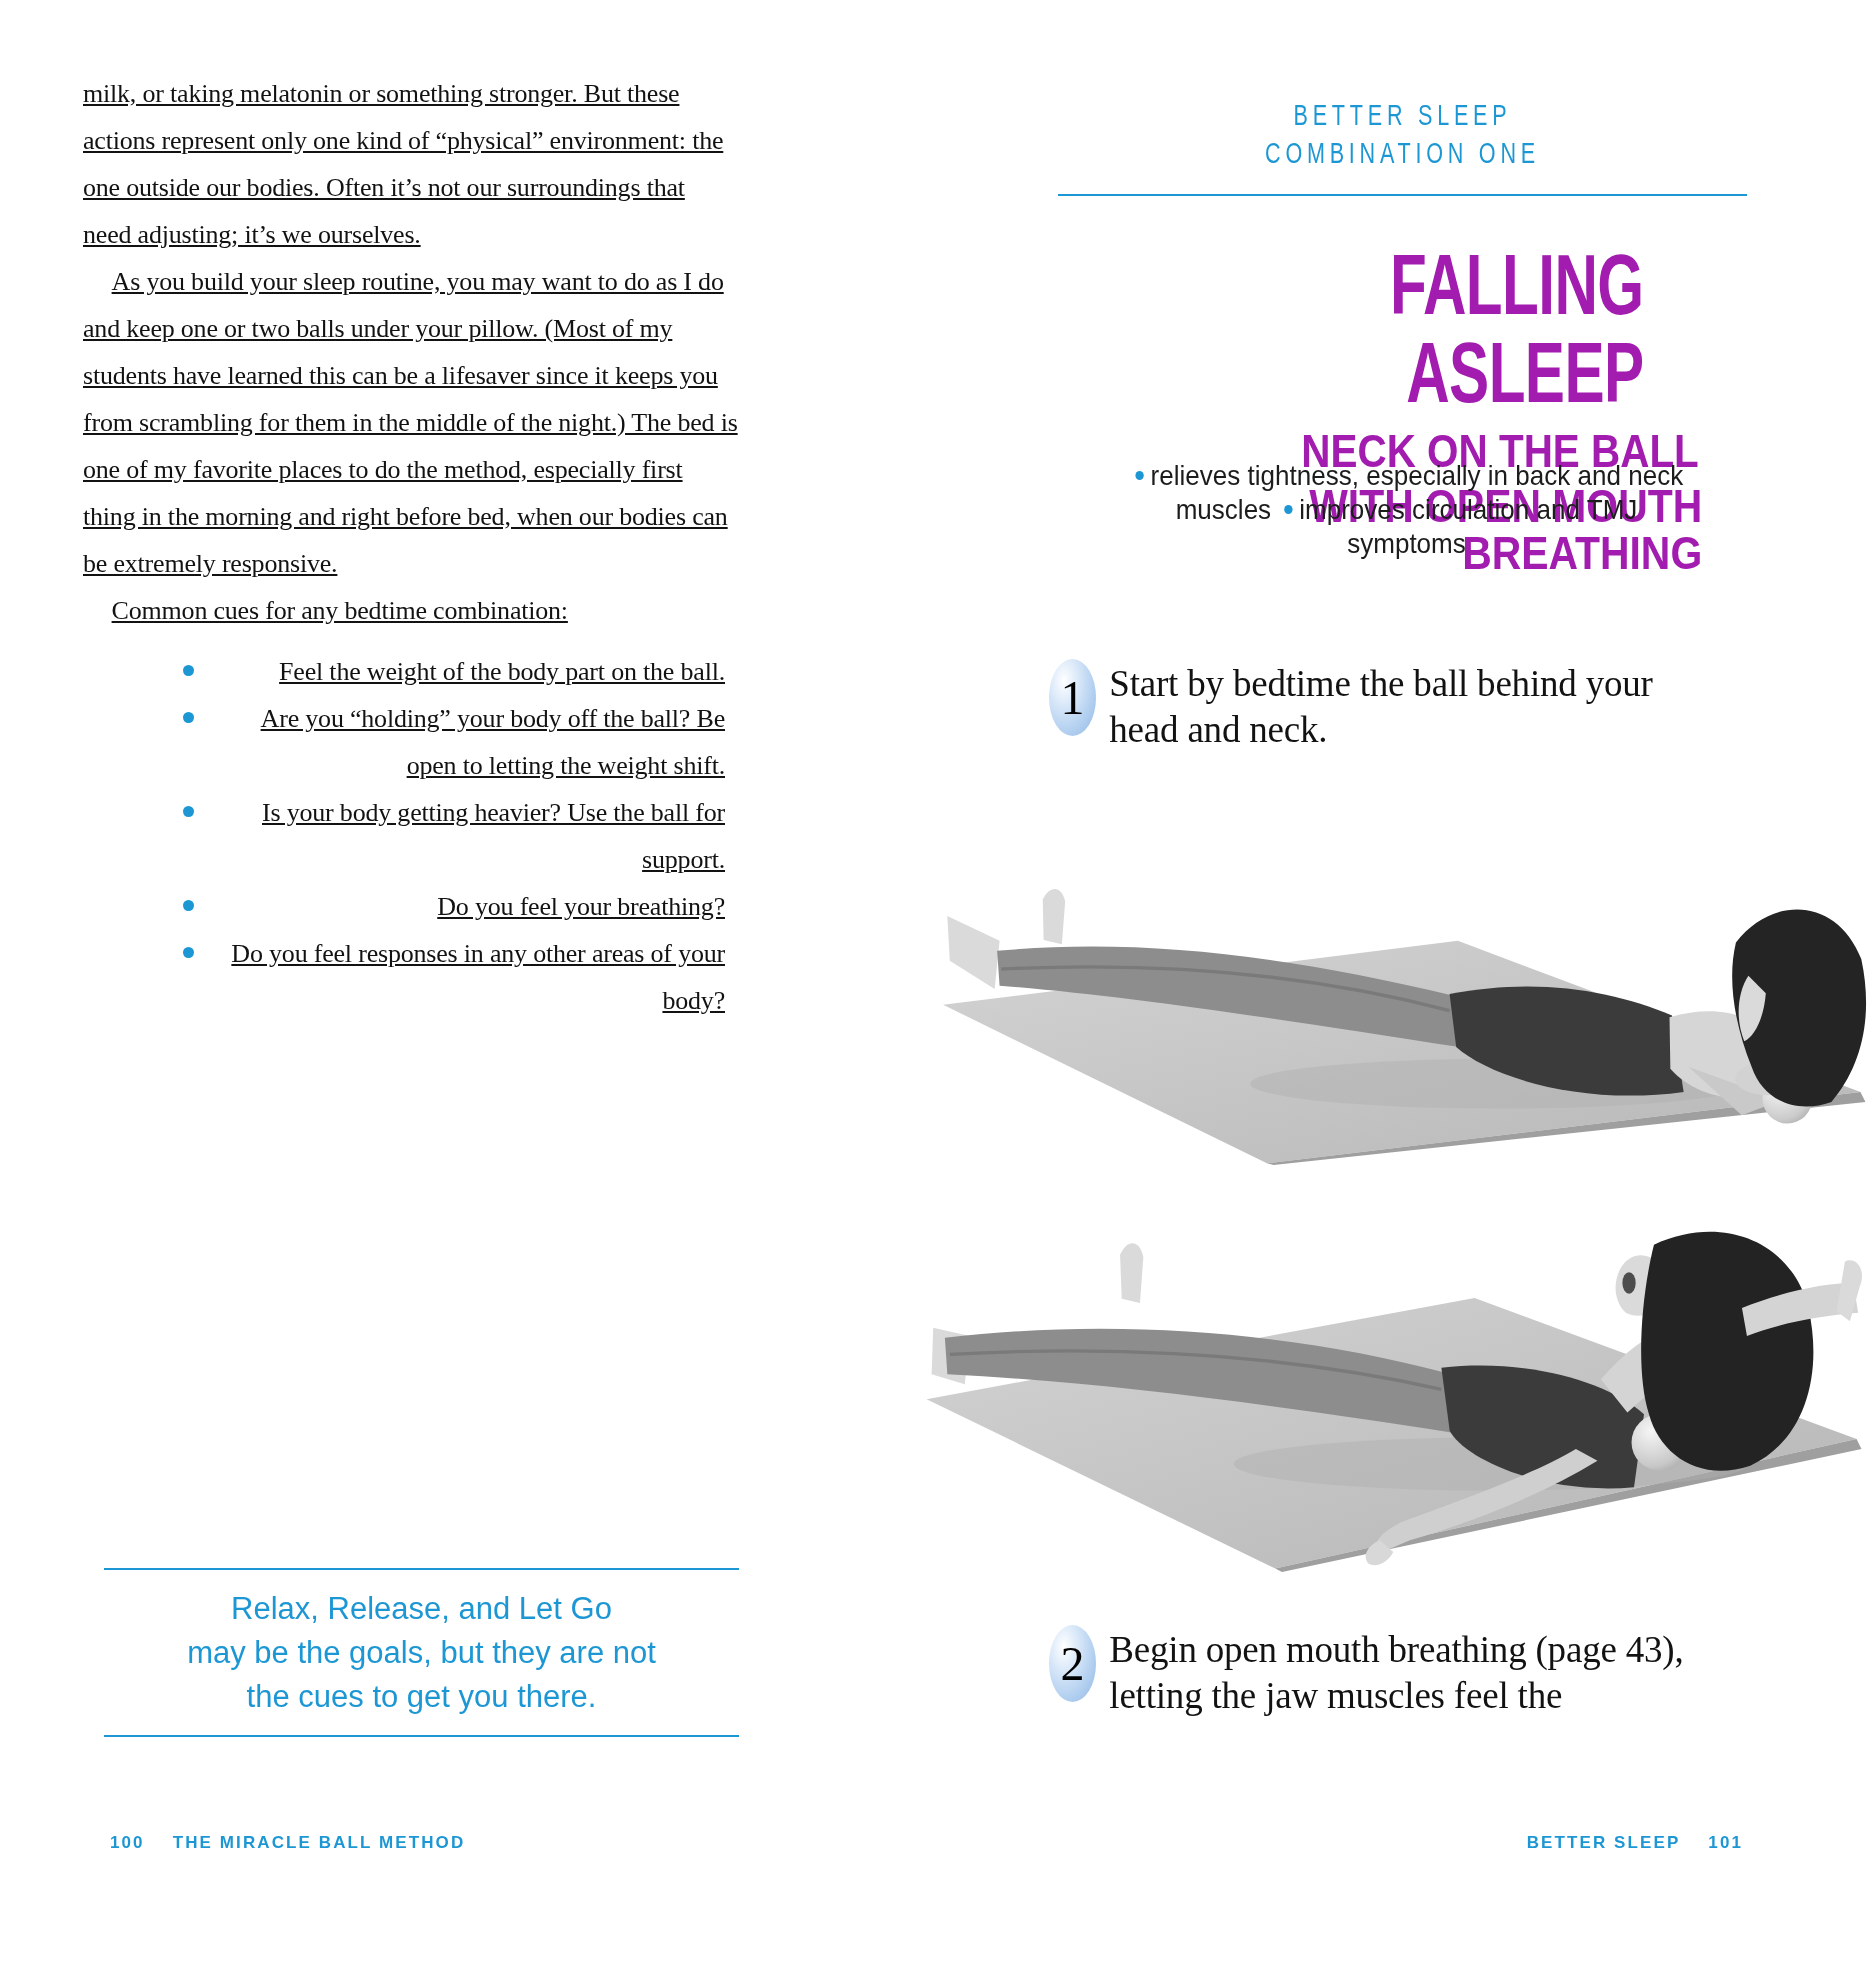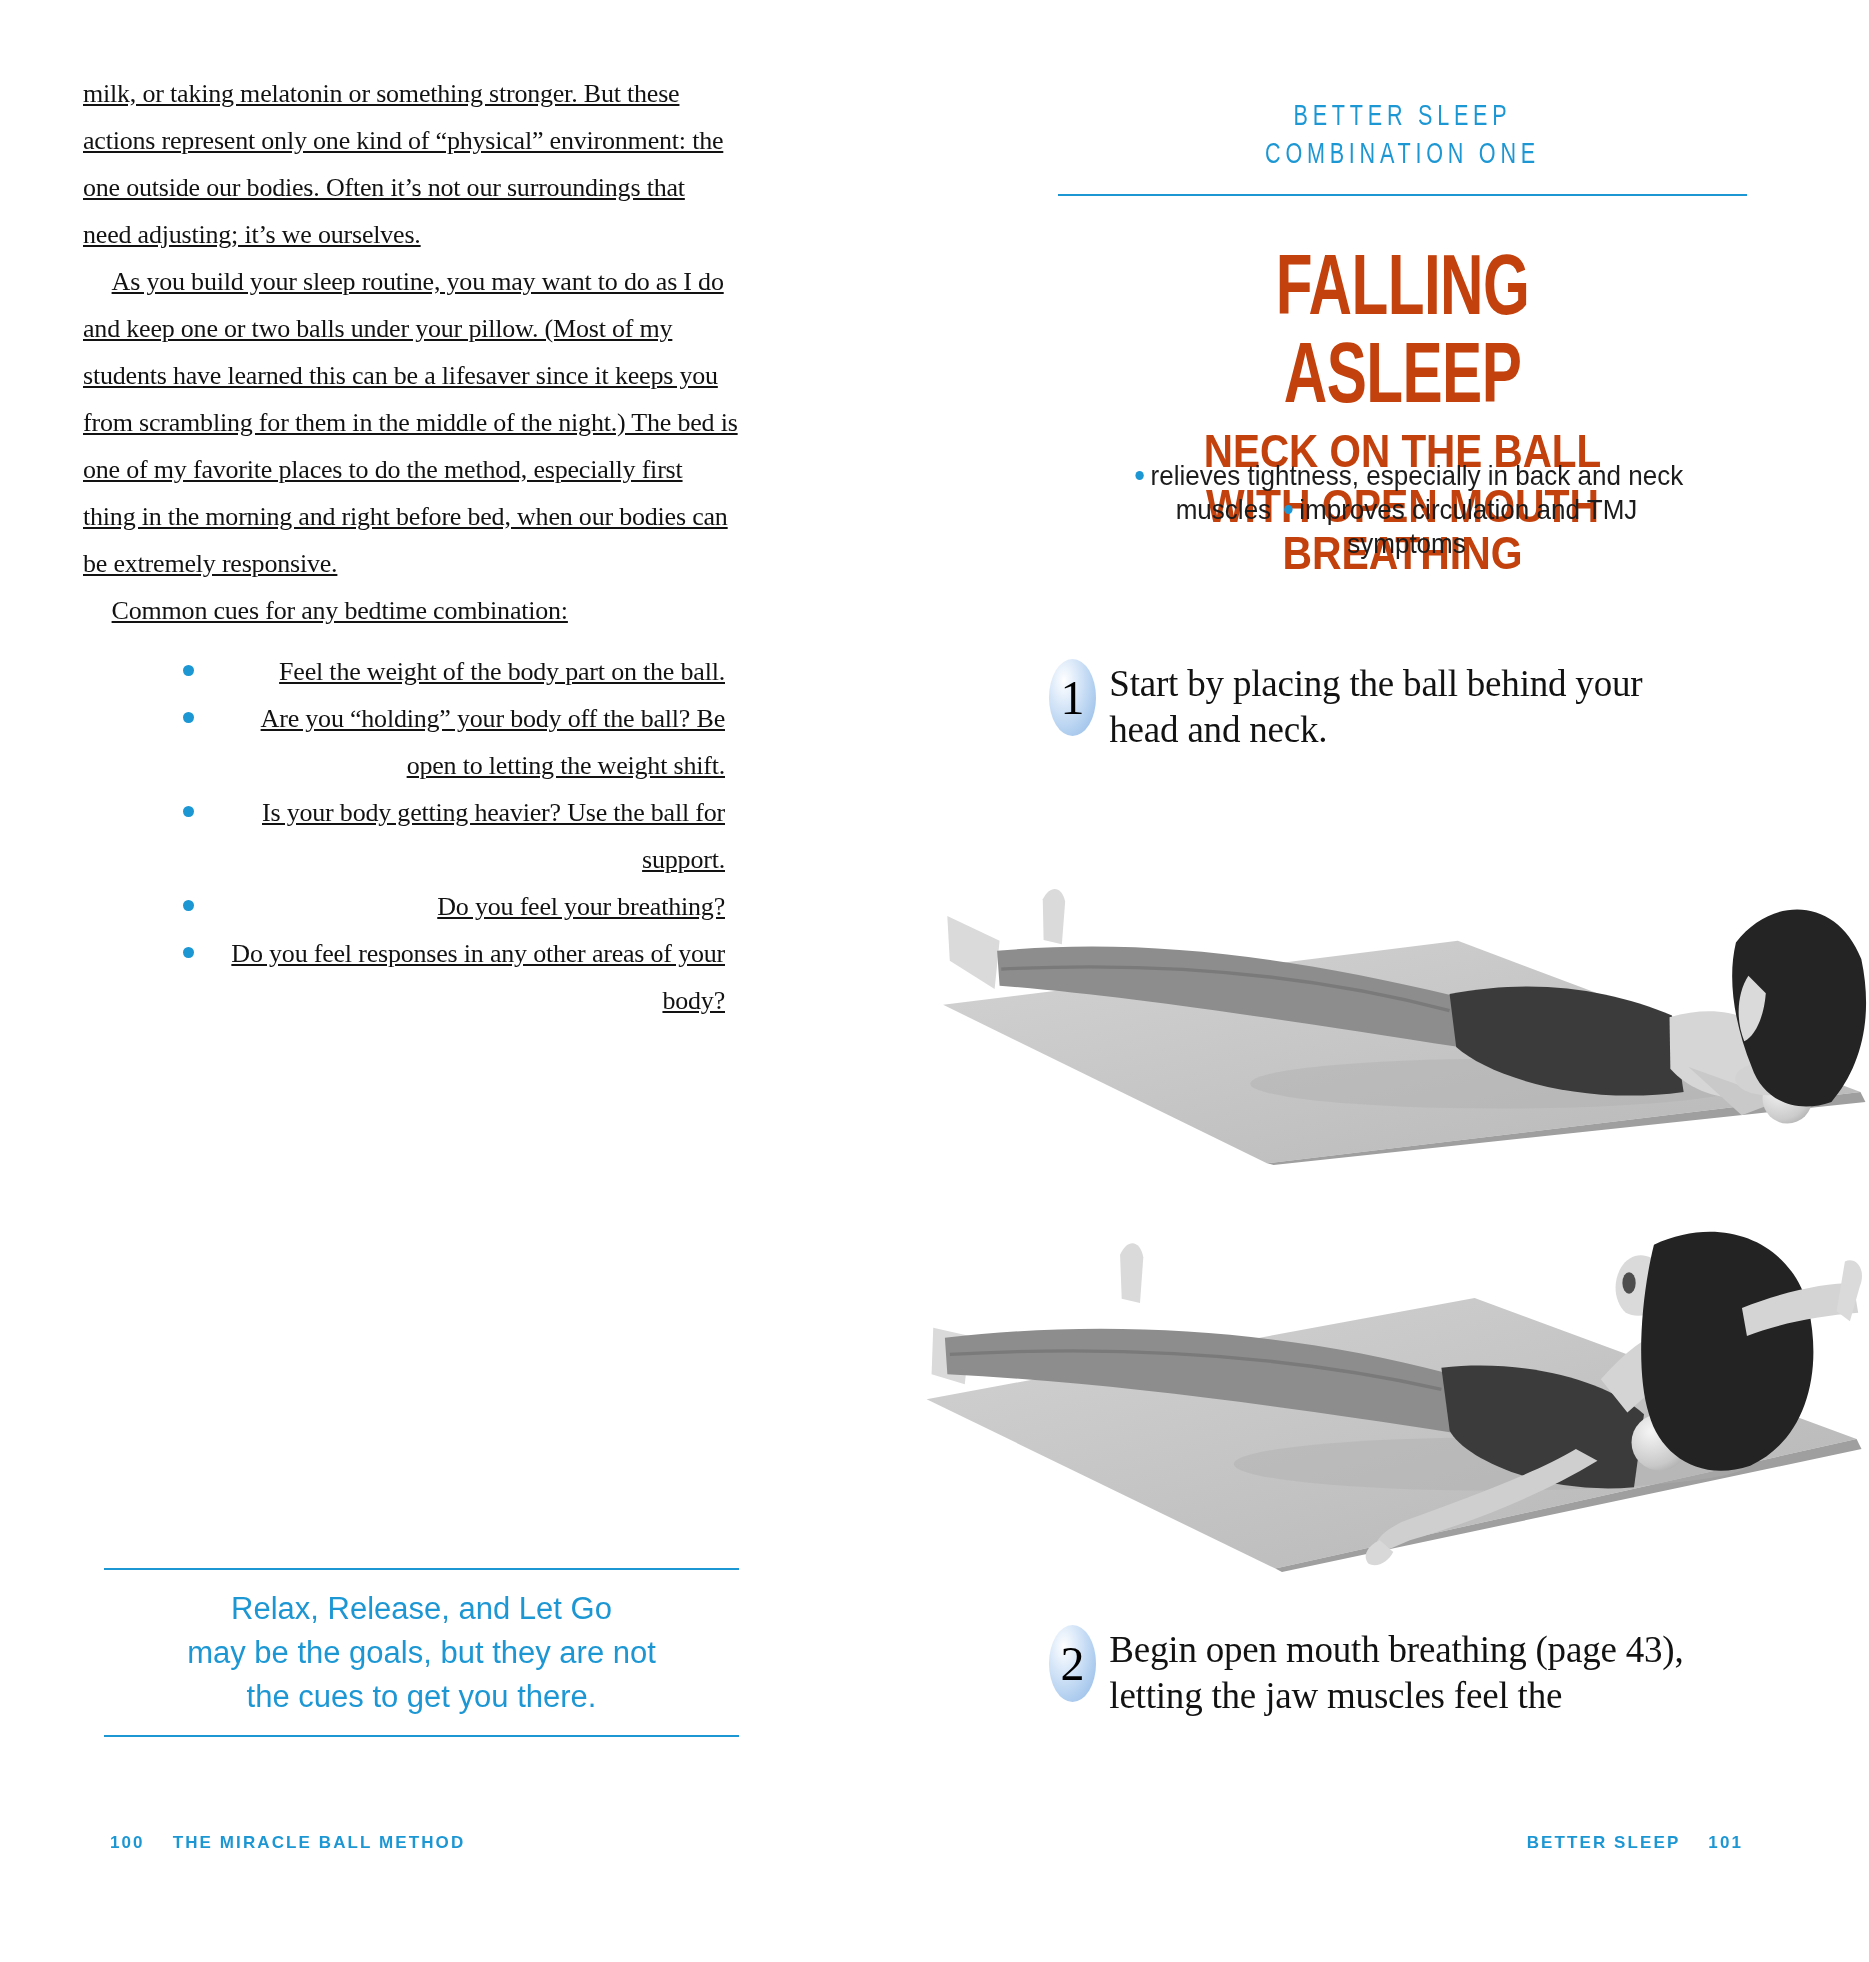--- a/index.html
+++ b/index.html
@@ -44,22 +44,22 @@
   .footer-gap{display:inline-block;width:28px;}
   
   .eyebrow{
     position:absolute;left:1058px;top:96px;width:689px;text-align:center;
     font-family:"Liberation Sans","DejaVu Sans",sans-serif;
     color:var(--blue);font-size:30px;line-height:38px;font-weight:400;
     letter-spacing:6.6px;padding-bottom:21.6px;border-bottom:2.5px solid var(--blue);
   }
   .eyebrow .squeeze{display:block;transform:scaleX(0.72);transform-origin:50% 50%;}
   .title-block{
-    position:absolute;left:1058px;top:241px;width:689px;text-align:center;
-    font-family:"Liberation Sans","DejaVu Sans",sans-serif;font-weight:bold;color:#c2410c;
+    position:absolute;left:1058px;top:241px;width:689px;text-align:right;
+    font-family:"Liberation Sans","DejaVu Sans",sans-serif;font-weight:bold;color:#a21caf;
   }
   .title-1{font-size:86px;line-height:1.02;transform:scaleX(0.70);transform-origin:50% 50%;letter-spacing:-0.8px;}
   .title-2{font-size:47px;line-height:1.0;margin-top:10.8px;transform:scaleX(0.86);transform-origin:50% 50%;}
   .title-3{font-size:47px;line-height:1.0;margin-top:7.5px;transform:scaleX(0.87);transform-origin:50% 50%;}
   .benefits{
     position:absolute;left:1095px;top:459px;width:623px;text-align:center;
     font-family:"Liberation Sans","DejaVu Sans",sans-serif;
     font-size:28px;line-height:34px;color:#1c1c1c;
     transform:scaleX(0.93);transform-origin:50% 0;
   }
@@ -123,21 +123,21 @@
 
 <div class="benefits">
   <span class="benefit-dot"></span><span>relieves tightness, especially in back and neck muscles</span>
   <span class="benefit-dot"></span><span>improves circulation and TMJ symptoms</span>
 </div>
 
 <div class="step step-1">
   <div class="step-badge">
       <span>1</span>
     </div>
-  <div class="step-text">Start by placing the ball behind your head and neck.</div>
+  <div class="step-text">Start by bedtime the ball behind your head and neck.</div>
 </div>
 
 <figure class="photo photo-1">
 <svg viewBox="0 0 1145 418" xmlns="http://www.w3.org/2000/svg" aria-hidden="true">
   <defs>
     <linearGradient id="mat1" x1="0" y1="0" x2="1" y2="1">
       <stop offset="0" stop-color="#d3d3d3"></stop>
           <stop offset="1" stop-color="#b7b7b7"></stop>
     </linearGradient>
     <radialGradient id="ballg1" cx="0.35" cy="0.3" r="0.95">

